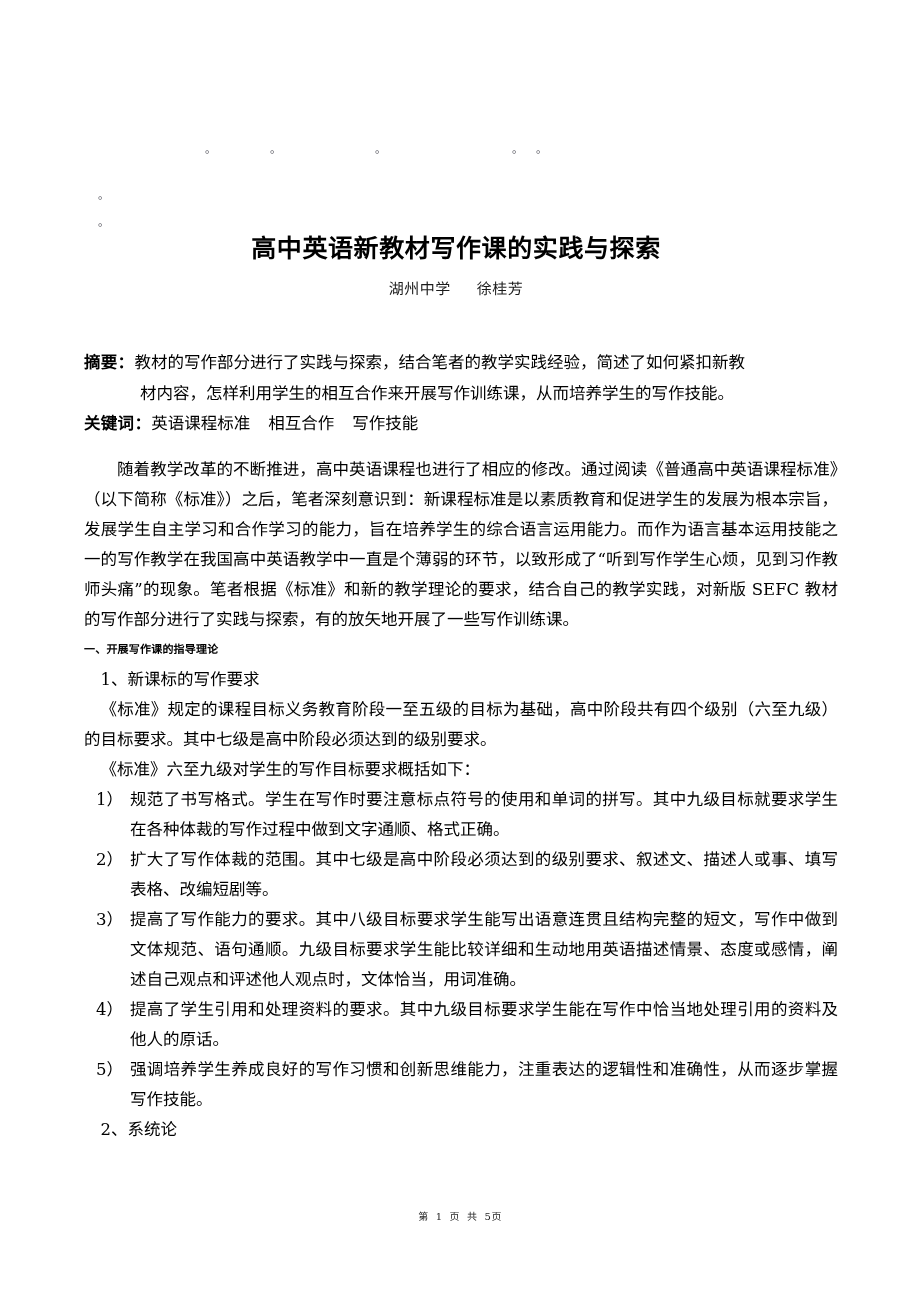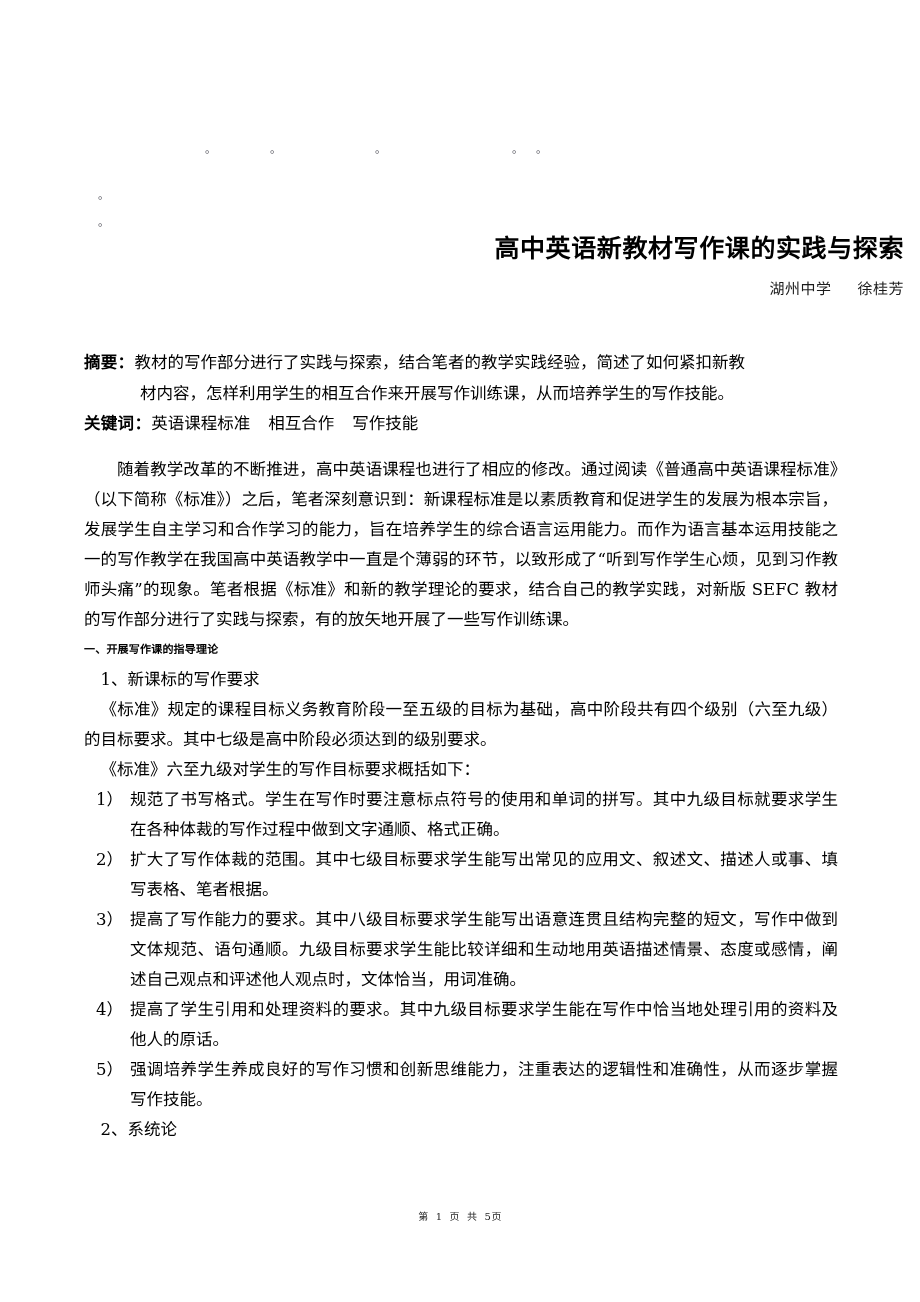--- a/index.html
+++ b/index.html
@@ -30,23 +30,23 @@
     font-size: 11px;
     line-height: 1;
     color: #5d5d66;
     user-select: none;
   }
 
   
   .title-block {
     position: absolute;
     left: 0;
-    right: 16px;
+    right: 8px;
     top: 234px;
-    text-align: right;
+    text-align: center;
   }
   .doc-title {
     font-family: "DejaVu Sans", "Liberation Sans", sans-serif;
     font-weight: 700;
     font-size: 25px;
     letter-spacing: 0.6px;
     line-height: 1.18;
     margin: 0;
     color: #000;
   }
@@ -199,21 +199,21 @@
 
     <p class="para indent1">《标准》六至九级对学生的写作目标要求概括如下：</p>
 
     <ol class="numlist">
       <li>
         <span class="marker">1）</span>
         <span>规范了书写格式。学生在写作时要注意标点符号的使用和单词的拼写。其中九级目标就要求学生在各种体裁的写作过程中做到文字通顺、格式正确。</span>
       </li>
       <li>
         <span class="marker">2）</span>
-        <span>扩大了写作体裁的范围。其中七级目标要求学生能写出常见的应用文、叙述文、描述人或事、填写表格、笔者根据。</span>
+        <span>扩大了写作体裁的范围。其中七级是高中阶段必须达到的级别要求、叙述文、描述人或事、填写表格、改编短剧等。</span>
       </li>
       <li>
         <span class="marker">3）</span>
         <span>提高了写作能力的要求。其中八级目标要求学生能写出语意连贯且结构完整的短文，写作中做到文体规范、语句通顺。九级目标要求学生能比较详细和生动地用英语描述情景、态度或感情，阐述自己观点和评述他人观点时，文体恰当，用词准确。</span>
       </li>
       <li>
         <span class="marker">4）</span>
         <span>提高了学生引用和处理资料的要求。其中九级目标要求学生能在写作中恰当地处理引用的资料及他人的原话。</span>
       </li>
       <li>

